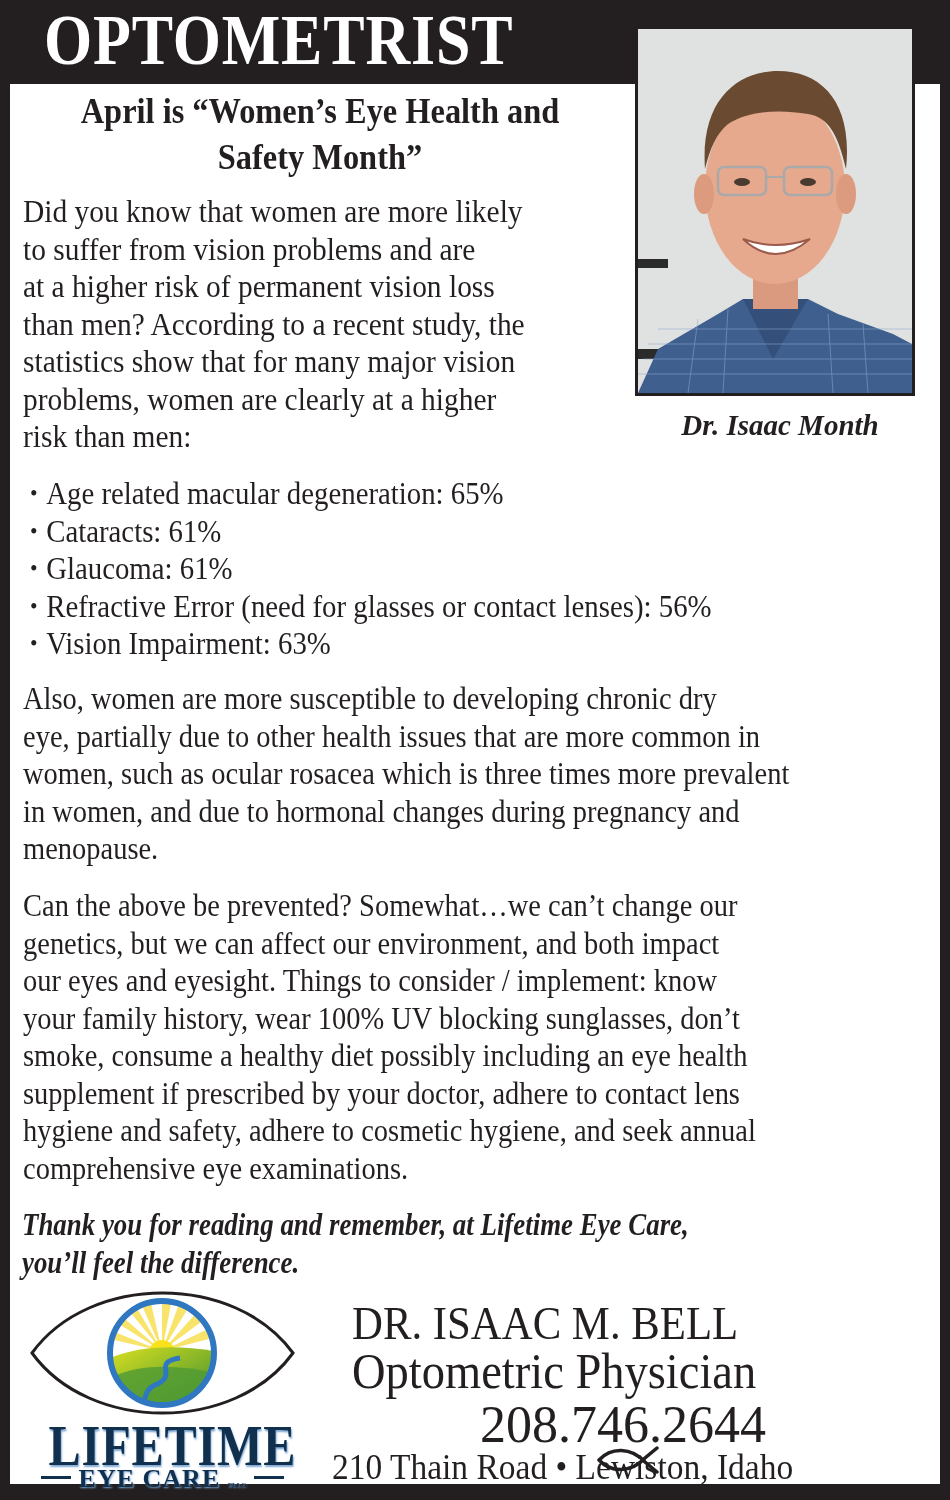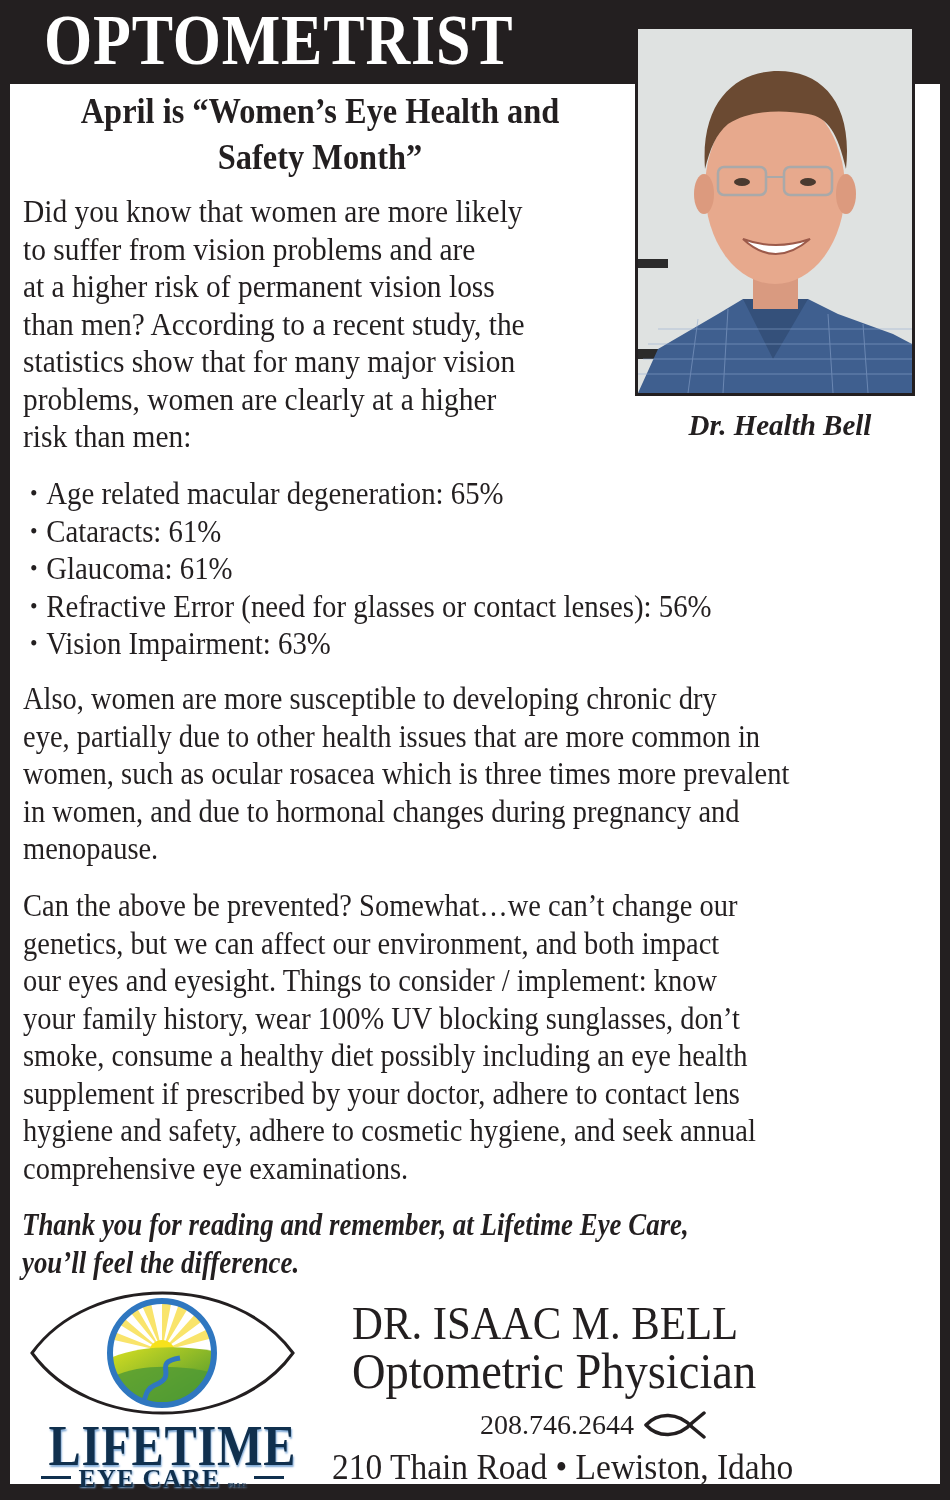--- a/index.html
+++ b/index.html
@@ -82,22 +82,22 @@
     .logo-sub .plc { font-size: 7px; vertical-align: 0; letter-spacing: 0; }
     .doc-name {
       position: absolute; left: 352px; top: 1300px; font-size: 46px; line-height: 48px;
       transform: scaleX(0.93); transform-origin: left top; white-space: nowrap;
     }
     .doc-title {
       position: absolute; left: 352px; top: 1345px; font-size: 50px; line-height: 52px;
       transform: scaleX(0.93); transform-origin: left top; white-space: nowrap;
     }
     .phone-row {
-      position: absolute; left: 480px; top: 1404px; font-size: 28px; line-height: 42px;
-      white-space: nowrap; display: flex; align-items: center;
+      position: absolute; left: 480px; top: 1404px; font-size: 52px; line-height: 42px;
+      white-space: nowrap; display: flex; align-items: center; flex-direction: column;
     }
     .phone-row svg { margin-left: 10px; width: 62px; height: 28px; }
     .address {
       position: absolute; left: 332px; top: 1447px; font-size: 36px; line-height: 40px;
       transform: scaleX(0.93); transform-origin: left top; white-space: nowrap;
     }
   </style>
 </head>
 <body>
 
@@ -130,21 +130,21 @@
       <ellipse cx="208" cy="165" rx="10" ry="20" fill="#dc9a7e"></ellipse>
       <rect x="80" y="138" width="48" height="28" rx="6" fill="none" stroke="#a9a9a9" stroke-width="2.5"></rect>
       <rect x="146" y="138" width="48" height="28" rx="6" fill="none" stroke="#a9a9a9" stroke-width="2.5"></rect>
       <line x1="128" y1="148" x2="146" y2="148" stroke="#a9a9a9" stroke-width="2"></line>
       <ellipse cx="104" cy="153" rx="8" ry="4" fill="#4a3a30"></ellipse>
       <ellipse cx="170" cy="153" rx="8" ry="4" fill="#4a3a30"></ellipse>
       <path d="M105,210 Q137,240 172,210 Q137,222 105,210 Z" fill="#ffffff" stroke="#9c5a4a" stroke-width="2"></path>
     </svg>
   </div>
 </div>
-<div class="photo-caption">Dr. Health Bell</div>
+<div class="photo-caption">Dr. Isaac Month</div>
 
 <div class="subhead">
   <div>April is “Women’s Eye Health and</div>
   <div>Safety Month”</div>
 </div>
 
 <div class="intro">
   <span>Did you know that women are more likely</span>
   <span>to suffer from vision problems and are</span>
   <span>at a higher risk of permanent vision loss</span>

